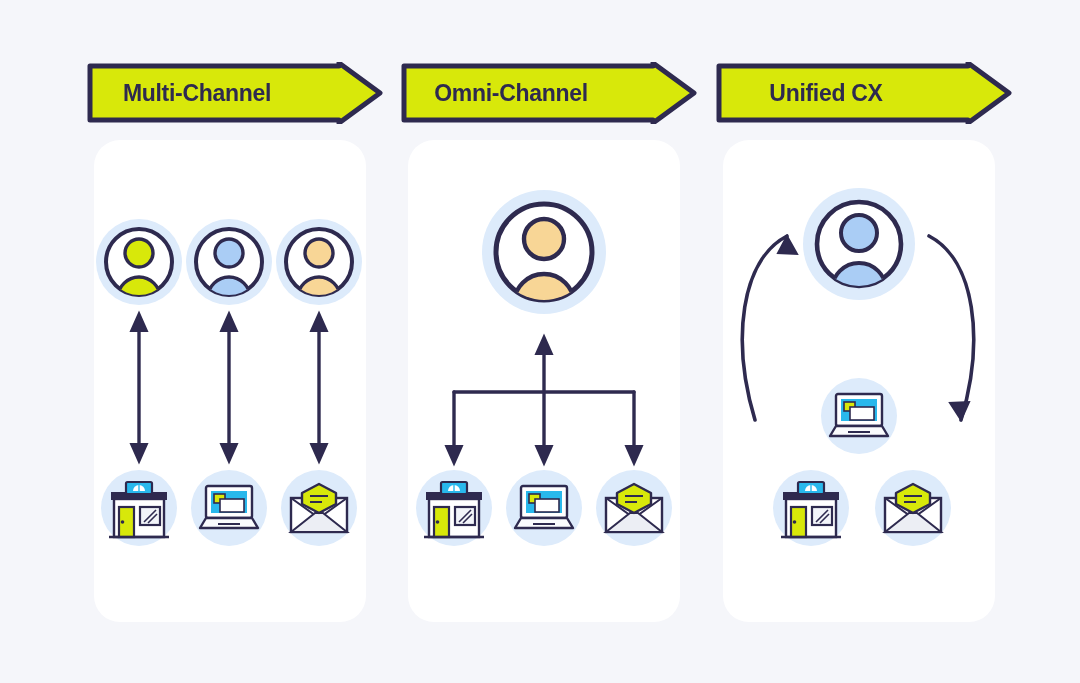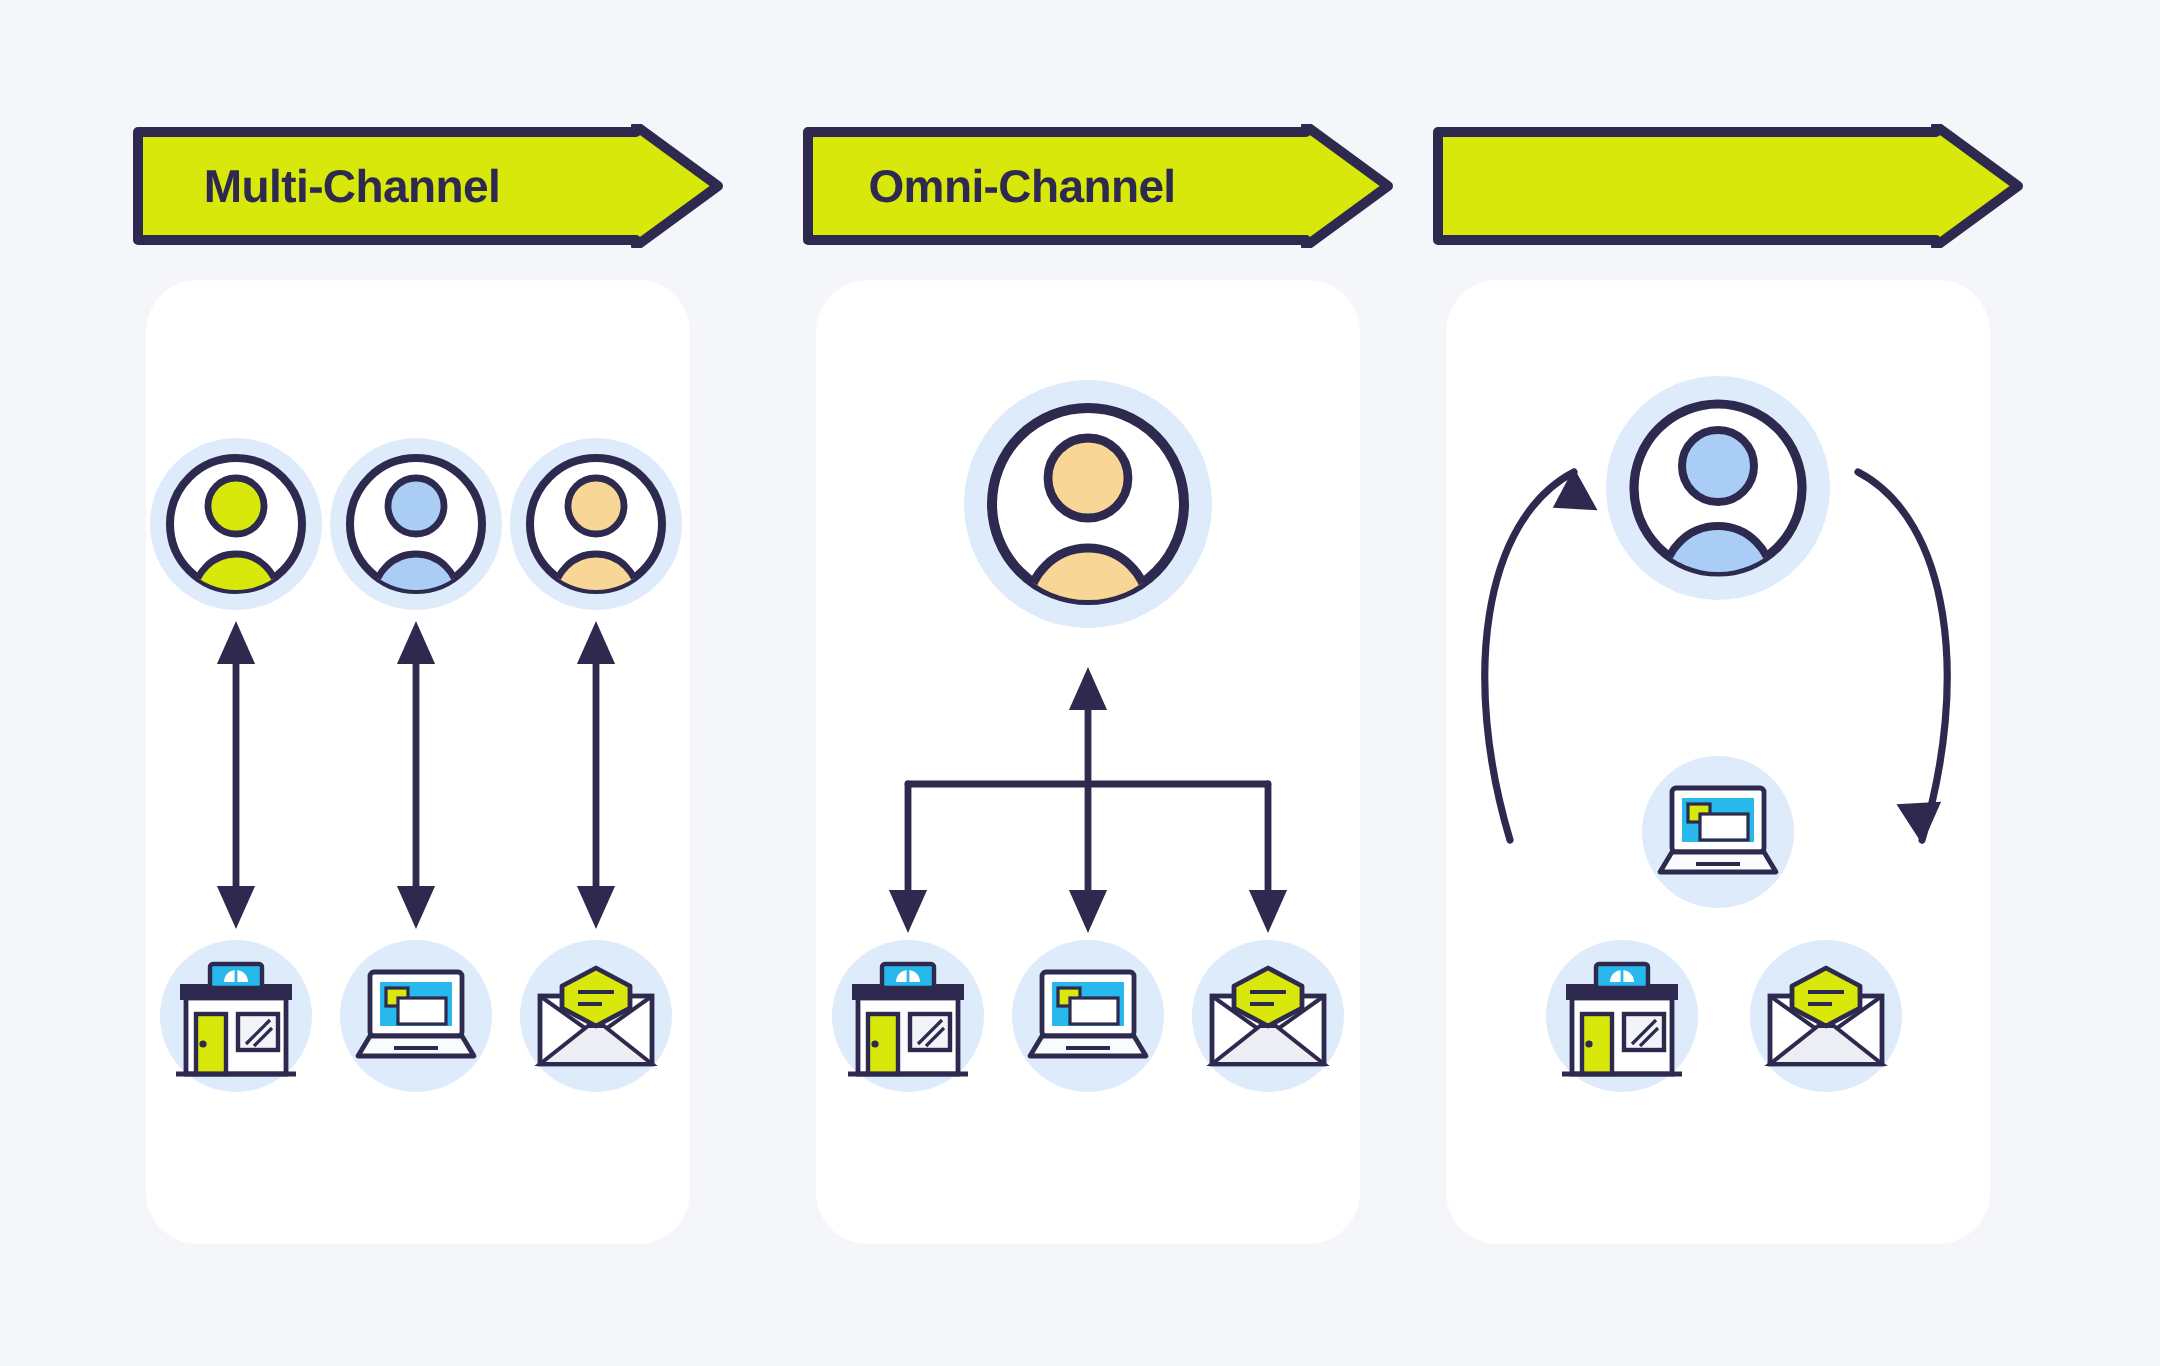--- a/index.html
+++ b/index.html
@@ -19,21 +19,21 @@
     left: 0; top: 0;
     width: 1080px;
     height: 683px;
   }
   .col {
     position: absolute;
     top: 0;
     width: 320px;
     height: 683px;
   }
-  #col-0 { left: 45px; text-align: right; }
+  #col-0 { left: 66px; text-align: right; }
   #col-1 { left: 380px; text-align: center; }
   #col-2 { left: 695px; }
 
   .banner {
     position: absolute;
     top: 62px;
     left: 20px;
     width: 297px;
     height: 62px;
   }
@@ -275,20 +275,21 @@
     </div>
   </div>
 
   <div class="col" id="col-2">
 
     <div class="banner">
       <svg width="297" height="62" viewBox="0 0 297 62" xmlns="http://www.w3.org/2000/svg">
         <path d="M4 4 L253 4 L253 1 L294 31 L253 61 L253 58 L4 58 Z" fill="#d8e80a" stroke="#2e2a4f" stroke-width="5" stroke-linejoin="round"></path>
       </svg>
     </div>
+    <div class="banner-label">Unified CX</div>
 
     <div class="card"></div>
 
     <div class="scene">
       <svg width="272" height="482" viewBox="0 0 272 482" xmlns="http://www.w3.org/2000/svg">
         <defs>
           <clipPath id="c3p0">
               <circle cx="0" cy="0" r="42"></circle>
             </clipPath>
         </defs>

